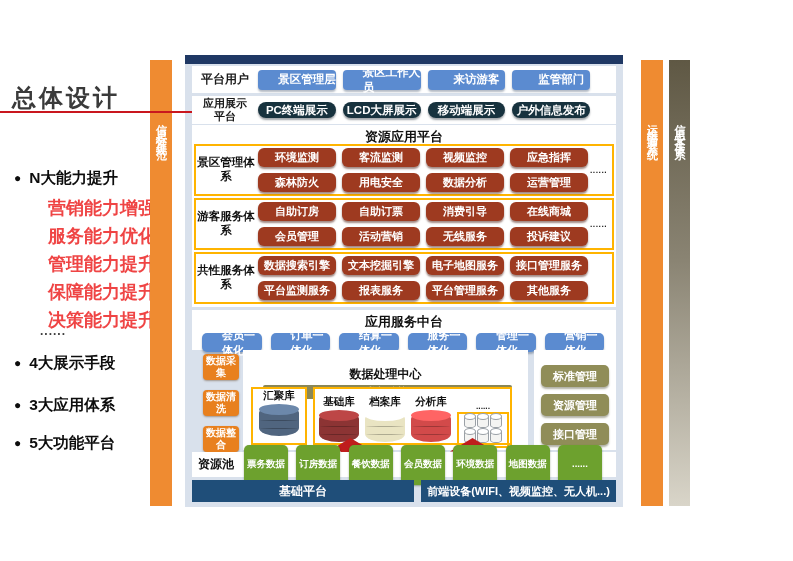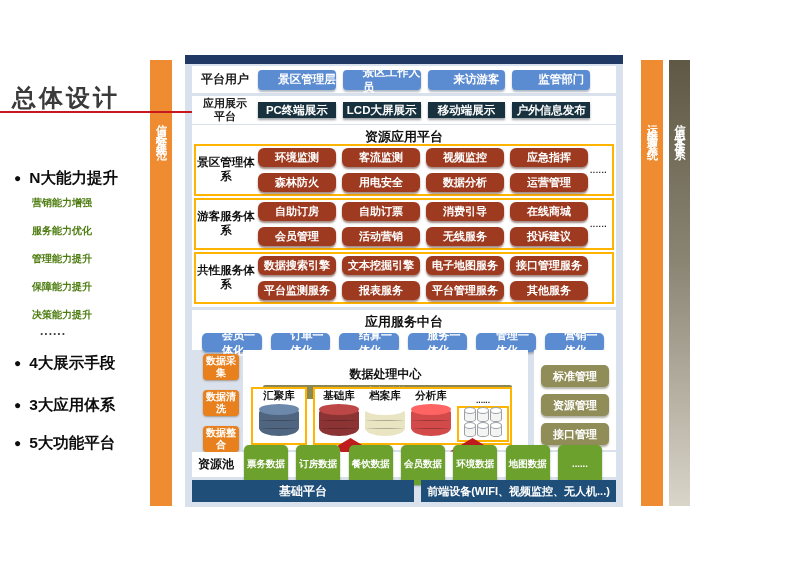--- a/index.html
+++ b/index.html
@@ -7,21 +7,21 @@
   .canvas { position:relative; width:793px; height:561px; background:#ffffff;
             font-family:"Liberation Sans", sans-serif; overflow:hidden; }
 
   
   .page-title { position:absolute; left:12px; top:82px; font-size:24px; font-weight:bold;
                 color:#3a3a3a; letter-spacing:3px; }
   .red-line  { position:absolute; left:0; top:111px; width:192px; height:2px;
                background:#c9171e; z-index:6; }
   .b-main { position:absolute; left:14px; font-size:15.5px; font-weight:bold; color:#0d0d0d; }
   .b-main .dot { font-size:12px; margin-right:8px; vertical-align:1px; }
-  .b-sub  { position:absolute; left:32px; font-size:10px; font-weight:bold; color:#4d7c0f; }
+  .b-sub  { position:absolute; left:48px; font-size:18px; font-weight:bold; color:#ef4444; }
   .b-dots { position:absolute; left:40px; font-size:12px; font-weight:bold; color:#3d3d3d; letter-spacing:1px; }
 
   
   .vbar { position:absolute; top:60px; height:446px; display:flex; justify-content:center; z-index:1; }
   .vbar span { writing-mode:vertical-rl; text-orientation:upright; color:#fff; font-size:11px;
                font-weight:bold; letter-spacing:5px; margin-top:55px; }
   .vbar-left    { left:150px; width:22px; background:#ef8b31; }
   .vbar-ops     { left:641px; width:22px; background:#ef8b31; }
   .vbar-sec     { left:669px; width:21px; background:linear-gradient(180deg,#5f5844 0%, #8a8473 45%, #d9d5c9 100%); }
 
@@ -31,21 +31,21 @@
 
   .hrow { position:absolute; left:7px; width:424px; background:#fff; display:flex; align-items:center; }
   .row-users   { top:11px; height:27px; }
   .row-display { top:41px; height:28px; }
   .row-label { width:66px; text-align:center; font-weight:bold; font-size:12px; color:#1a1a1a; }
   .row-label.small { font-size:11px; width:44px; margin:0 11px; line-height:1.15; }
   .hrow .btns { flex:1; display:flex; gap:7px; padding-right:26px; }
   .btn-blue { flex:1; height:20px; background:#5b8bd0; border-radius:4px; color:#fff;
               font-size:11.5px; font-weight:bold; display:flex; align-items:center;
               justify-content:center; box-shadow:0 2px 2px rgba(40,60,90,.35);padding-left:20px; }
-  .btn-dark { flex:1; height:16px; background:#17323e; border-radius:0; color:#fff;
+  .btn-dark { flex:1; height:16px; background:#17323e; border-radius:10px; color:#fff;
               font-size:11.5px; font-weight:bold; display:flex; align-items:center;
               justify-content:center; box-shadow:0 2px 2px rgba(20,30,40,.4); }
 
   .res-panel { position:absolute; left:7px; top:70px; width:424px; height:182px; background:#fff; }
   .sec-title { text-align:center; font-size:13px; font-weight:bold; color:#111; padding-top:3px; }
   .group { position:absolute; left:2px; width:420px; height:52px; border:2px solid #ffb400;
            background:#fff; display:flex; align-items:center; }
   .g1 { top:19px; } .g2 { top:73px; } .g3 { top:127px; }
   .group-label { width:60px; text-align:center; font-weight:bold; font-size:11.5px; color:#111; line-height:1.2; }
   .group-grid { flex:1; display:grid; grid-template-columns:repeat(4,1fr); gap:6px 6px; padding:2px 2px; }
@@ -64,21 +64,21 @@
           align-items:center; justify-content:center; text-align:center; box-shadow:0 1px 2px rgba(80,40,0,.4); }
   .s1 { top:299px; } .s2 { top:335px; } .s3 { top:371px; }
 
   .dc-center { position:absolute; left:58px; top:295px; width:285px; height:100px; background:#fff; z-index:3; }
   .dc-title { text-align:center; font-size:12px; font-weight:bold; color:#111; padding-top:16px; }
   .dc-monitor { margin:2px 16px 0 20px; height:14px; background:#8a8757; color:#fff; font-size:10px;
                 font-weight:bold; display:flex; align-items:center; justify-content:center; border-radius:2px; }
   .obox { position:absolute; border:2px solid #ffb400; background:#fff; }
   .hub-box { left:8px; top:37px; width:56px; height:58px; display:flex; flex-direction:column; align-items:center; }
   .dbs-box { left:70px; top:37px; width:199px; height:58px; display:flex; align-items:flex-start;
-             padding:0 4px; gap:6px; }
+             padding:6px 4px; gap:6px; }
   .db-item { display:flex; flex-direction:column; align-items:center; width:44px; }
   .db-label { font-size:10.5px; font-weight:bold; color:#111; }
   .cyl { position:relative; width:40px; height:26px; margin-top:7px;
          border-radius:4px 4px 20px 20px / 3px 3px 8px 8px; }
   .cyl::before { content:""; position:absolute; left:0; right:0; top:-6px; height:11px;
                  border-radius:50%; background:inherit; filter:brightness(1.35); }
   .cyl::after { content:""; position:absolute; left:1px; right:1px; top:38%; height:1.5px;
                 border-radius:50%; background:rgba(0,0,0,.25); box-shadow:0 8px 0 rgba(0,0,0,.25); }
   .cyl-hub { background:#50657f; } .cyl-base { background:#8c3434; }
   .cyl-arc { background:#e9e4c2; } .cyl-ana { background:#d24a4a; }

